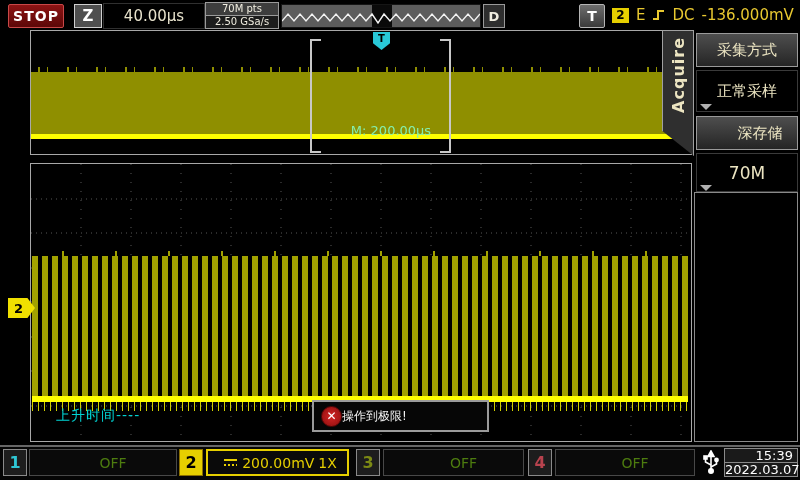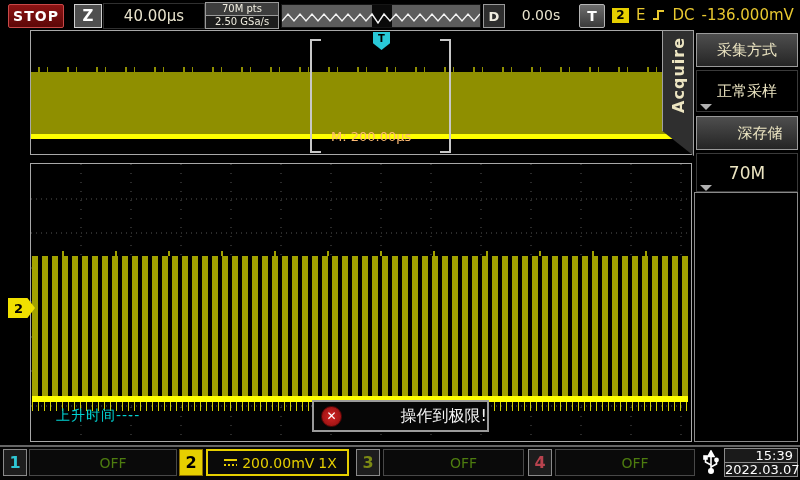--- a/index.html
+++ b/index.html
@@ -27,21 +27,21 @@
          display:flex;align-items:center;justify-content:center;}
   .trig-readout{left:612px;top:3px;height:24px;display:flex;align-items:center;gap:7px;color:#e8c830;font-size:15px;}
   .ch-badge-sm{width:17px;height:15px;background:#e6cf00;color:#000;font-weight:bold;font-size:12px;
                display:flex;align-items:center;justify-content:center;}
   
   .preview-pane{left:30px;top:30px;width:660px;height:123px;border:1px solid #a8a8a8;background:#000;}
   .band-spikes{left:0;top:36px;width:658px;height:5px;
     background:repeating-linear-gradient(90deg,transparent 0 7px,#8f8f00 7px 9px,transparent 9px 16px,#8f8f00 16px 17px,transparent 17px 29px);}
   .band{left:0;top:41px;width:658px;height:62px;background:#8f8f00;}
   .bright-line-preview{left:0;top:103px;width:658px;height:5px;background:#ffff00;}
-  .m-label{left:300px;top:98px;width:120px;font-size:13px;color:#fdba74;z-index:5;}
+  .m-label{left:300px;top:92px;width:120px;text-align:center;font-size:13px;color:#86efac;z-index:5;}
   .bracket{top:8px;height:110px;width:9px;z-index:4;}
   .bracket.lft{left:279px;border-left:2px solid #c8c8c8;border-top:2px solid #c8c8c8;border-bottom:2px solid #c8c8c8;}
   .bracket.rgt{left:409px;border-right:2px solid #c8c8c8;border-top:2px solid #c8c8c8;border-bottom:2px solid #c8c8c8;}
   .t-flag{left:342px;top:1px;width:17px;height:18px;background:#29c8d8;z-index:6;
           clip-path:polygon(0 0,100% 0,100% 62%,50% 100%,0 62%);
           color:#000;font-weight:bold;font-size:10px;text-align:center;line-height:13px;}
   
   .main-pane{left:30px;top:163px;width:660px;height:277px;border:1px solid #a8a8a8;background:#000;}
   .stripes-top{left:1px;top:87px;width:656px;height:5px;
     background:repeating-linear-gradient(90deg,transparent 0 30px,#a2a200 30px 32px,transparent 32px 53px);}
@@ -53,21 +53,21 @@
   .measure-label{left:25px;top:243px;font-size:14px;color:#00d2d2;z-index:5;letter-spacing:1px;}
   .ch-marker{left:8px;top:298px;width:27px;height:20px;background:#f0e000;z-index:7;
              clip-path:polygon(0 0,72% 0,100% 50%,72% 100%,0 100%);
              color:#000;font-weight:bold;font-size:13px;display:flex;align-items:center;justify-content:center;padding-right:6px;box-sizing:border-box;}
   
   .alert-box{left:312px;top:400px;width:177px;height:32px;background:#060606;border:2px solid #9a9a9a;
              display:flex;align-items:center;z-index:9;box-sizing:border-box;}
   .alert-icon{width:19px;height:19px;border-radius:50%;background:radial-gradient(#d42424,#8c0e0e);
               border:1px solid #5c0606;color:#fff;font-weight:bold;font-size:12px;
               display:flex;align-items:center;justify-content:center;margin-left:7px;}
-  .alert-text{flex:1;text-align:right;color:#f2f2f2;font-size:16px;padding-left:13px;}
+  .alert-text{flex:1;text-align:left;color:#f2f2f2;font-size:12px;}
   
   .acquire-tab{left:662px;top:30px;width:32px;height:126px;background:#2f2f2f;border:1px solid #a0a0a0;
                clip-path:polygon(0 0,100% 0,100% 100%,0 80%);z-index:8;display:flex;align-items:flex-start;justify-content:center;box-sizing:border-box;}
   .acquire-tab span{writing-mode:vertical-rl;transform:rotate(180deg);color:#ece5c2;
                     font-size:16px;font-weight:bold;letter-spacing:1px;margin-top:6px;}
   .menu-btn{left:696px;width:102px;height:34px;background:linear-gradient(#4e4e4e,#252525);
             border:1px solid #9a9a9a;color:#ece5c2;font-size:15px;
             display:flex;align-items:center;justify-content:center;box-sizing:border-box;}
   .menu-val{left:696px;width:102px;background:#000;border:1px solid #3a3a3a;color:#ece5c2;font-size:15px;
             display:flex;align-items:center;justify-content:center;box-sizing:border-box;}
@@ -101,21 +101,20 @@
   </div>
 
   <div class="abs preview-strip">
     <div class="abs strip-window"></div>
     <svg width="198" height="22" style="position:absolute;left:0;top:0;">
       <polyline fill="none" stroke="#f2f2f2" stroke-width="1.4" points="0,16 6,9 12,16 18,9 24,16 30,9 36,16 42,9 48,16 54,9 60,16 66,9 72,16 78,9 84,16 90,9 96,18 102,9 108,16 114,9 120,16 126,9 132,16 138,9 144,16 150,9 156,16 162,9 168,16 174,9 180,16 186,9 192,16 198,9"></polyline>
     </svg>
   </div>
 
   <div class="abs d-btn">D</div>
-  <div class="abs hoffset">0.00s</div>
   <div class="abs t-btn">T</div>
 
   <div class="abs trig-readout">
     <span class="ch-badge-sm">2</span>
     <span>E</span>
     <svg width="13" height="14">
       <path d="M1,11 L6,11 L6,3 L12,3" fill="none" stroke="#e8c830" stroke-width="2"></path>
     </svg>
     <span>DC</span>
     <span>-136.000mV</span>

